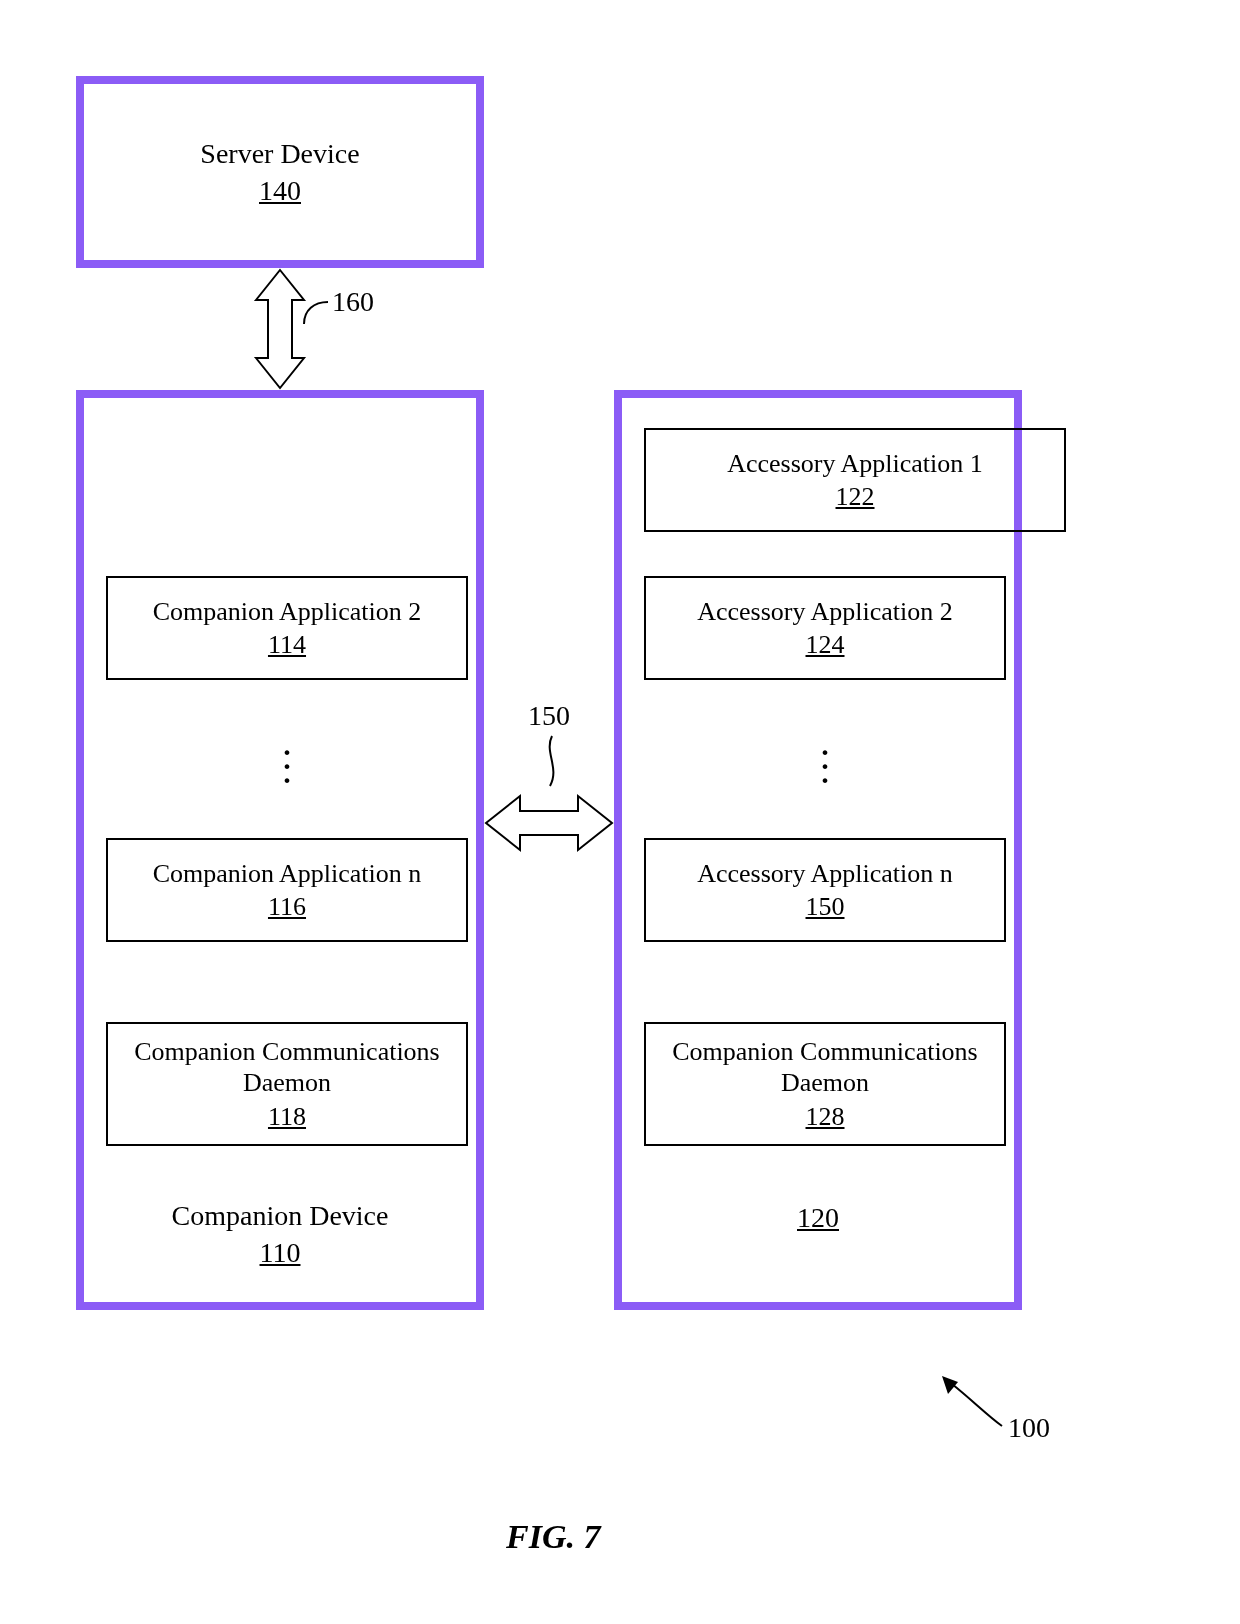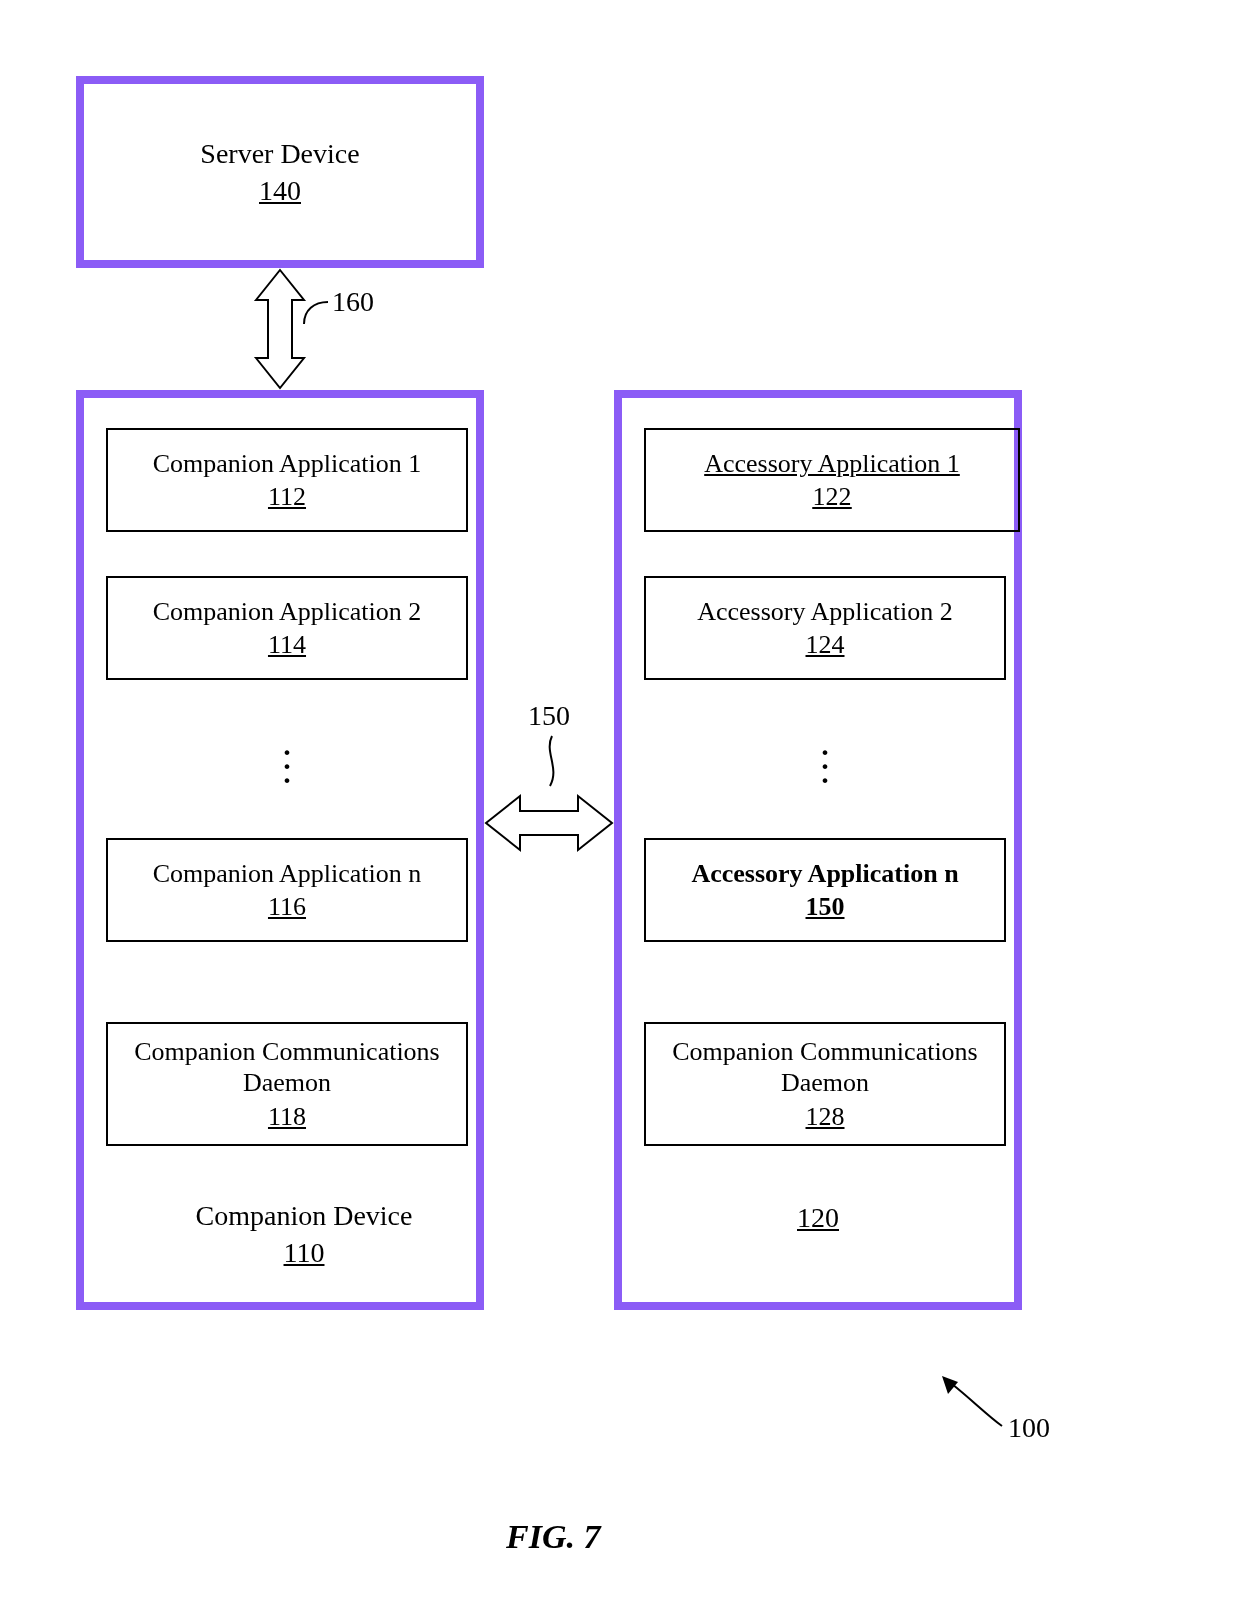--- a/index.html
+++ b/index.html
@@ -82,63 +82,59 @@
 
 <div class="page">
 
   <div class="box" style="left:76px; top:76px; width:408px; height:192px;">
     <div>Server Device</div>
     <div class="ref">140</div>
   </div>
 
   <div class="box" style="left:76px; top:390px; width:408px; height:920px; display:block;">
 
-    <div class="small-box" style="left:22px; top:30px; width:362px; height:104px;">
-      <div>Companion Application 1</div>
-      <div class="ref">112</div>
-    </div>
     <div class="small-box" style="left:22px; top:178px; width:362px; height:104px;">
       <div>Companion Application 2</div>
       <div class="ref">114</div>
     </div>
     <div class="vdots" style="left:198px; top:338px;">
       <span>.</span>
         <span>.</span>
         <span>.</span>
     </div>
     <div class="small-box" style="left:22px; top:440px; width:362px; height:104px;">
       <div>Companion Application n</div>
       <div class="ref">116</div>
     </div>
     <div class="small-box" style="left:22px; top:624px; width:362px; height:124px;">
       <div>Companion Communications</div>
       <div>Daemon</div>
       <div class="ref">118</div>
     </div>
-    <div class="device-label" style="top:800px;padding-left:24px;">
+    <div class="device-label" style="top:800px;">
       <div>Companion Device</div>
       <div class="ref" style="display:inline-block;">110</div>
     </div>
   </div>
 
   <div class="box" style="left:614px; top:390px; width:408px; height:920px; display:block;">
-    <div class="small-box" style="left:22px; top:30px; width:376px; height:104px;text-decoration:underline;">
+    <div class="small-box" style="left:22px; top:30px; width:422px; height:104px;">
       <div>Accessory Application 1</div>
       <div class="ref">122</div>
     </div>
     <div class="small-box" style="left:22px; top:178px; width:362px; height:104px;">
       <div>Accessory Application 2</div>
       <div class="ref">124</div>
     </div>
     <div class="vdots" style="left:198px; top:338px;">
       <span>.</span>
         <span>.</span>
         <span>.</span>
     </div>
-    <div class="small-box" style="left:22px; top:440px; width:362px; height:104px;font-weight:bold;">
+    <div class="small-box" style="left:22px; top:440px; width:362px; height:104px;">
       <div>Accessory Application n</div>
       <div class="ref">150</div>
     </div>
     <div class="small-box" style="left:22px; top:624px; width:362px; height:124px;">
       <div>Companion Communications</div>
       <div>Daemon</div>
       <div class="ref">128</div>
     </div>
     <div class="device-label" style="top:800px;">
       <div class="ref" style="display:inline-block;">120</div>

